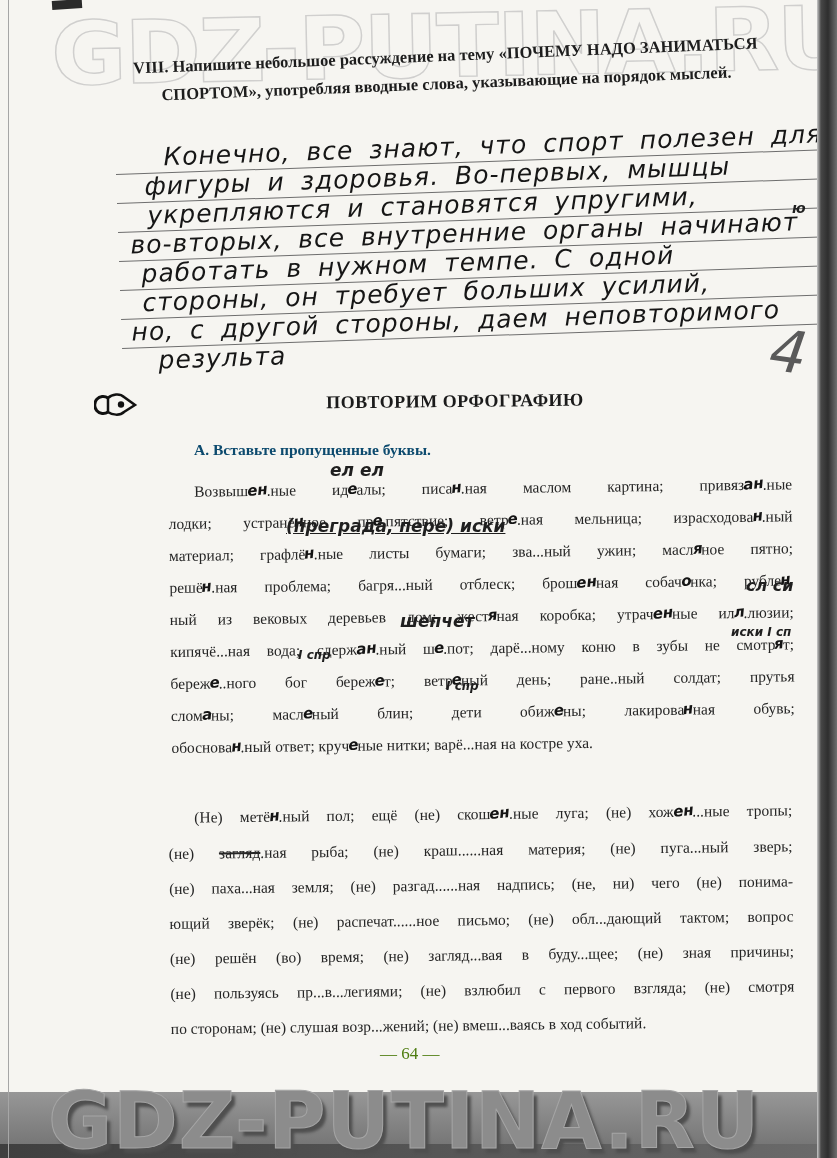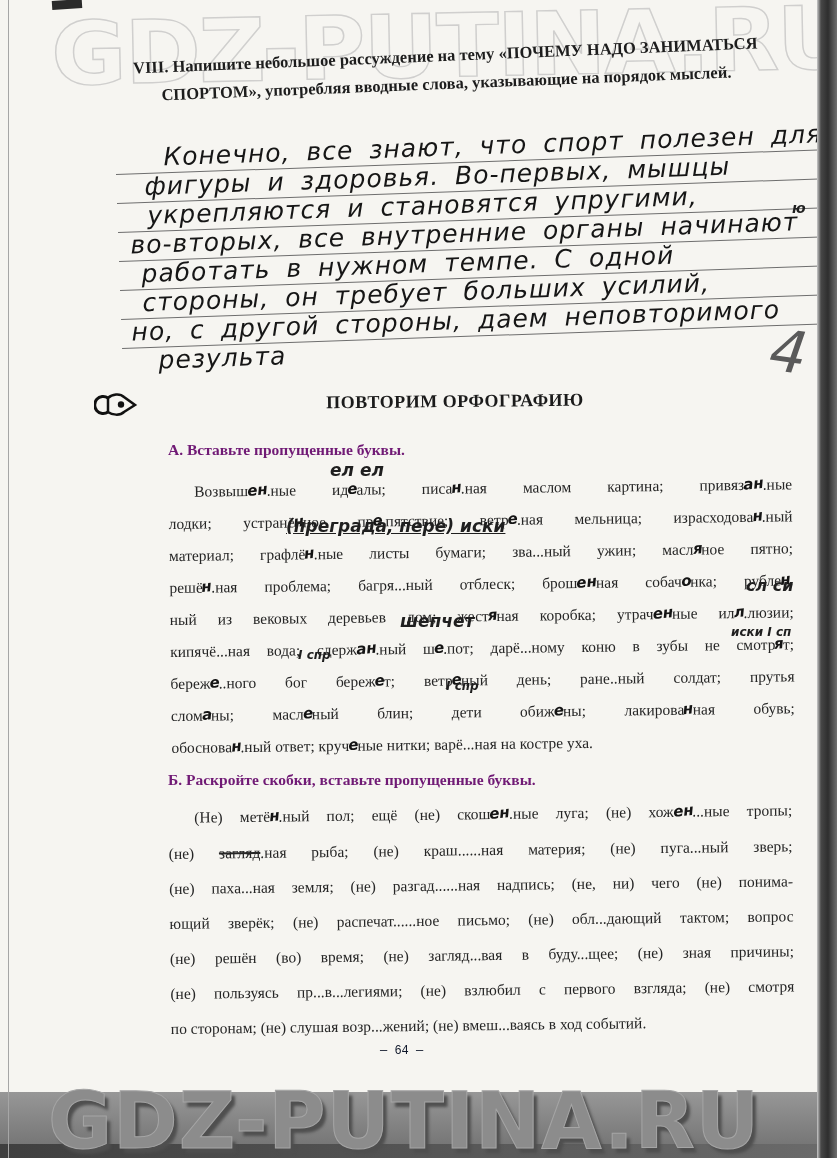--- a/index.html
+++ b/index.html
@@ -45,21 +45,21 @@
   .essay-line:last-child{border-bottom:none;}
   .pl0{padding-left:48px}.pl1{padding-left:28px}.pl2{padding-left:30px}.pl3{padding-left:12px}
   .pl4{padding-left:22px}.pl5{padding-left:22px}.pl6{padding-left:10px}.pl7{padding-left:36px}
   .grade-mark{position:absolute;left:770px;top:318px;font-family:"DejaVu Sans",sans-serif;
     font-style:italic;font-size:58px;color:#5a5a5a;transform:rotate(8deg);}
   
   .section-title{position:absolute;left:110px;top:391px;width:690px;text-align:center;
     font-weight:bold;font-size:18px;letter-spacing:.5px;color:#1b1b1b;transform:rotate(-.6deg);}
   .section-icon{position:absolute;left:94px;top:392px;}
   
-  .ex-heading{position:absolute;font-weight:bold;font-size:15.5px;color:#701a75;}
+  .ex-heading{position:absolute;font-weight:bold;font-size:15.5px;color:#0c4a6e;margin-left:26px;}
   .a-heading{left:168px;top:441px;}
   .b-heading{left:168px;top:771px;}
   .ex-block{position:absolute;left:168px;width:624px;font-size:15.5px;color:#262626;
     transform:rotate(-.7deg);transform-origin:left top;}
   .a-block{top:476px;}
   .b-block{top:800px;}
   .a-block .ex-line{line-height:31px;}
   .b-block .ex-line{line-height:35px;}
   .ex-line{text-align:justify;text-align-last:justify;white-space:normal;}
   .ex-line.last{text-align-last:left;}
@@ -73,21 +73,21 @@
   .mnote{position:absolute;font-family:"DejaVu Sans",sans-serif;font-style:italic;
     font-weight:bold;color:#1f1f1f;white-space:nowrap;font-size:17px;}
   .mn-el{left:330px;top:460px;}
   .mn-pregrada{left:286px;top:516px;text-decoration:underline;}
   .mn-shepchet{left:400px;top:611px;}
   .mn-slsi{left:746px;top:576px;font-size:16px;}
   .mn-iski{left:731px;top:601px;font-size:12px;margin-top:24px;}
   .mn-spr1{left:298px;top:648px;font-size:12px;}
   .mn-spr2{left:446px;top:679px;font-size:12px;}
   .mn-yu{left:792px;top:200px;font-size:14px;}
-  .page-num{position:absolute;left:380px;top:1044px;font-size:12px;color:#0f172a;white-space:nowrap;font-family:Liberation Mono, monospace;}
+  .page-num{position:absolute;left:380px;top:1044px;font-size:17px;color:#4d7c0f;white-space:nowrap;}
 </style>
 </head>
 <body>
 
 <div class="page">
 
   <div class="wm-top">GDZ-PUTINA.RU</div>
 
   <div class="task">
     <div>VIII. Напишите небольшое рассуждение на тему «ПОЧЕМУ НАДО ЗАНИМАТЬСЯ</div>
@@ -130,21 +130,20 @@
   </div>
 
   <div class="mnote mn-el">ел ел</div>
   <div class="mnote mn-pregrada">(преграда, пере) иски</div>
   <div class="mnote mn-shepchet">шепчет</div>
   <div class="mnote mn-slsi">сл си</div>
   <div class="mnote mn-iski">иски I сп</div>
   <div class="mnote mn-spr1">I спр</div>
   <div class="mnote mn-spr2">I спр</div>
 
-  <div class="ex-heading b-heading">Б. Раскройте скобки, вставьте пропущенные буквы.</div>
   <div class="ex-block b-block">
     <div class="ex-line indent">(Не) метё<span class="hw-ins">н</span>.ный пол; ещё (не) скош<span class="hw-ins">ен</span>.ные луга; (не) хож<span class="hw-ins">ен</span>...ные тропы;</div>
     <div class="ex-line">(не) <span class="hw-strike">загляд</span>.ная рыба; (не) краш......ная материя; (не) пуга...ный зверь;</div>
     <div class="ex-line">(не) паха...ная земля; (не) разгад......ная надпись; (не, ни) чего (не) понима-</div>
     <div class="ex-line">ющий зверёк; (не) распечат......ное письмо; (не) обл...дающий тактом; вопрос</div>
     <div class="ex-line">(не) решён (во) время; (не) загляд...вая в буду...щее; (не) зная причины;</div>
     <div class="ex-line">(не) пользуясь пр...в...легиями; (не) взлюбил с первого взгляда; (не) смотря</div>
     <div class="ex-line last">по сторонам; (не) слушая возр...жений; (не) вмеш...ваясь в ход событий.</div>
   </div>
 

